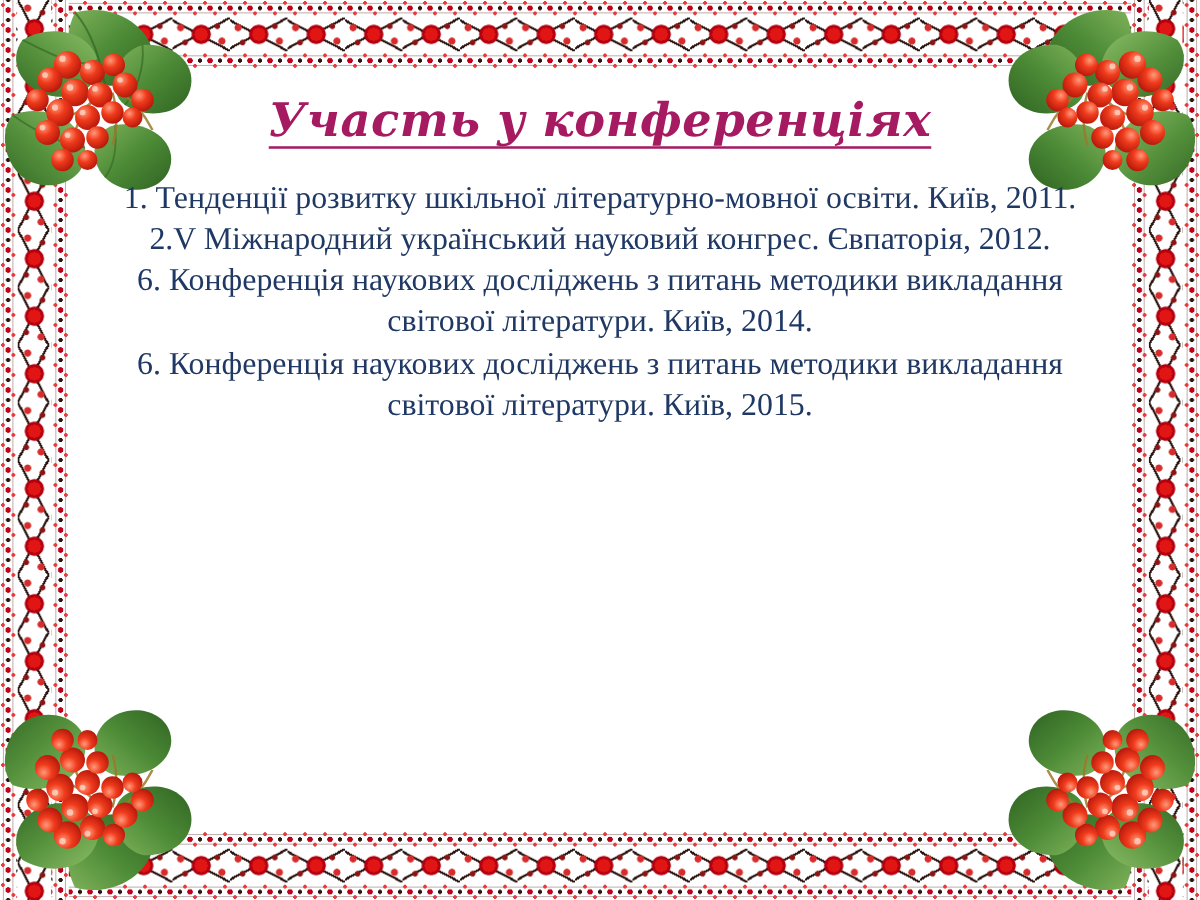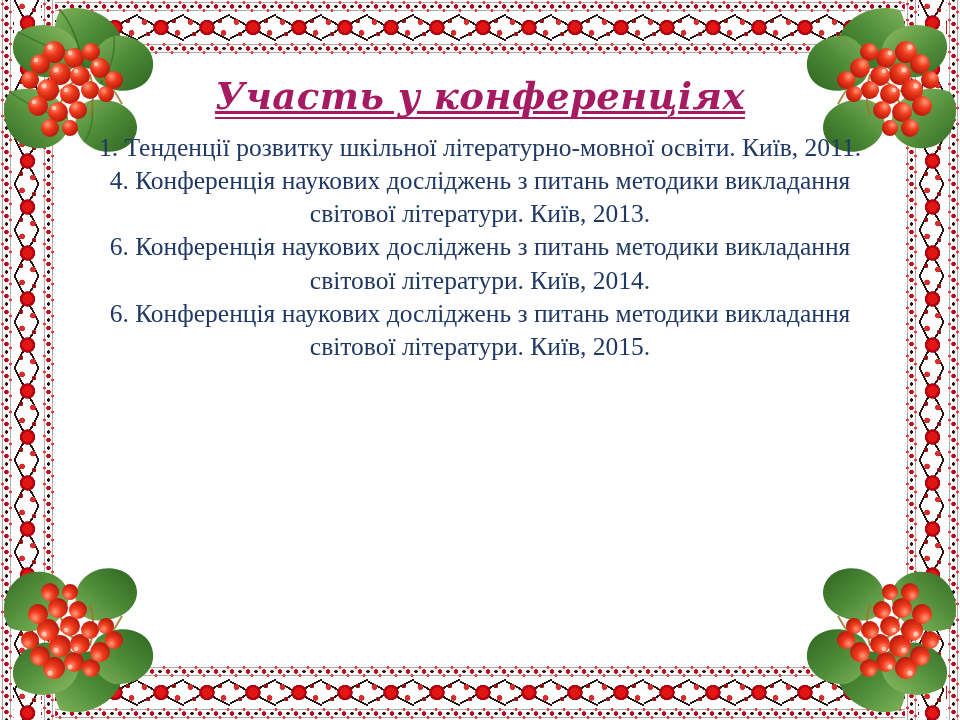--- a/index.html
+++ b/index.html
@@ -126,27 +126,26 @@
     font-style: italic;
     font-weight: 700;
     font-size: 37px;
     line-height: 1.0;
     color: #A51A60;
     letter-spacing: 0.5px;
     margin: 0 auto 6px auto;
     display: inline-block;
     border-bottom: 2.5px solid #A51A60;
     padding-bottom: 2px;
-    text-decoration: underline;
   }
   .title-wrap { text-align: center; margin-bottom: 6px; }
 
   .items {
     list-style: none;
-    margin: 6px;
+    margin: 16px;
     padding: 0;
   }
   .item {
     font-family: "Liberation Serif", "DejaVu Serif", serif;
     font-size: 25.5px;
     line-height: 1.30;
     color: #1F3864;
     margin: 0;
     padding: 0 6px;
     text-align: center;
@@ -388,19 +387,19 @@
       </g>
     </svg>
   </div>
 
   <div class="content">
     <div class="title-wrap">
       <h1 class="title">Участь у конференціях</h1>
     </div>
     <ul class="items">
       <li class="item">1. Тенденції розвитку  шкільної літературно-мовної освіти. Київ, 2011.</li>
-      <li class="item">4.  Конференція наукових досліджень з питань методики викладання світової літератури. Київ, 2013.</li>
+      <li class="item">2.V Міжнародний український науковий конгрес. Євпаторія, 2012.</li>
       <li class="item">6.  Конференція наукових досліджень з питань методики викладання світової літератури. Київ, 2014.</li>
       <li class="item">6.  Конференція наукових досліджень з питань методики викладання світової літератури. Київ, 2015.</li>
     </ul>
   </div>
 
 </div>
 
 </body></html>

